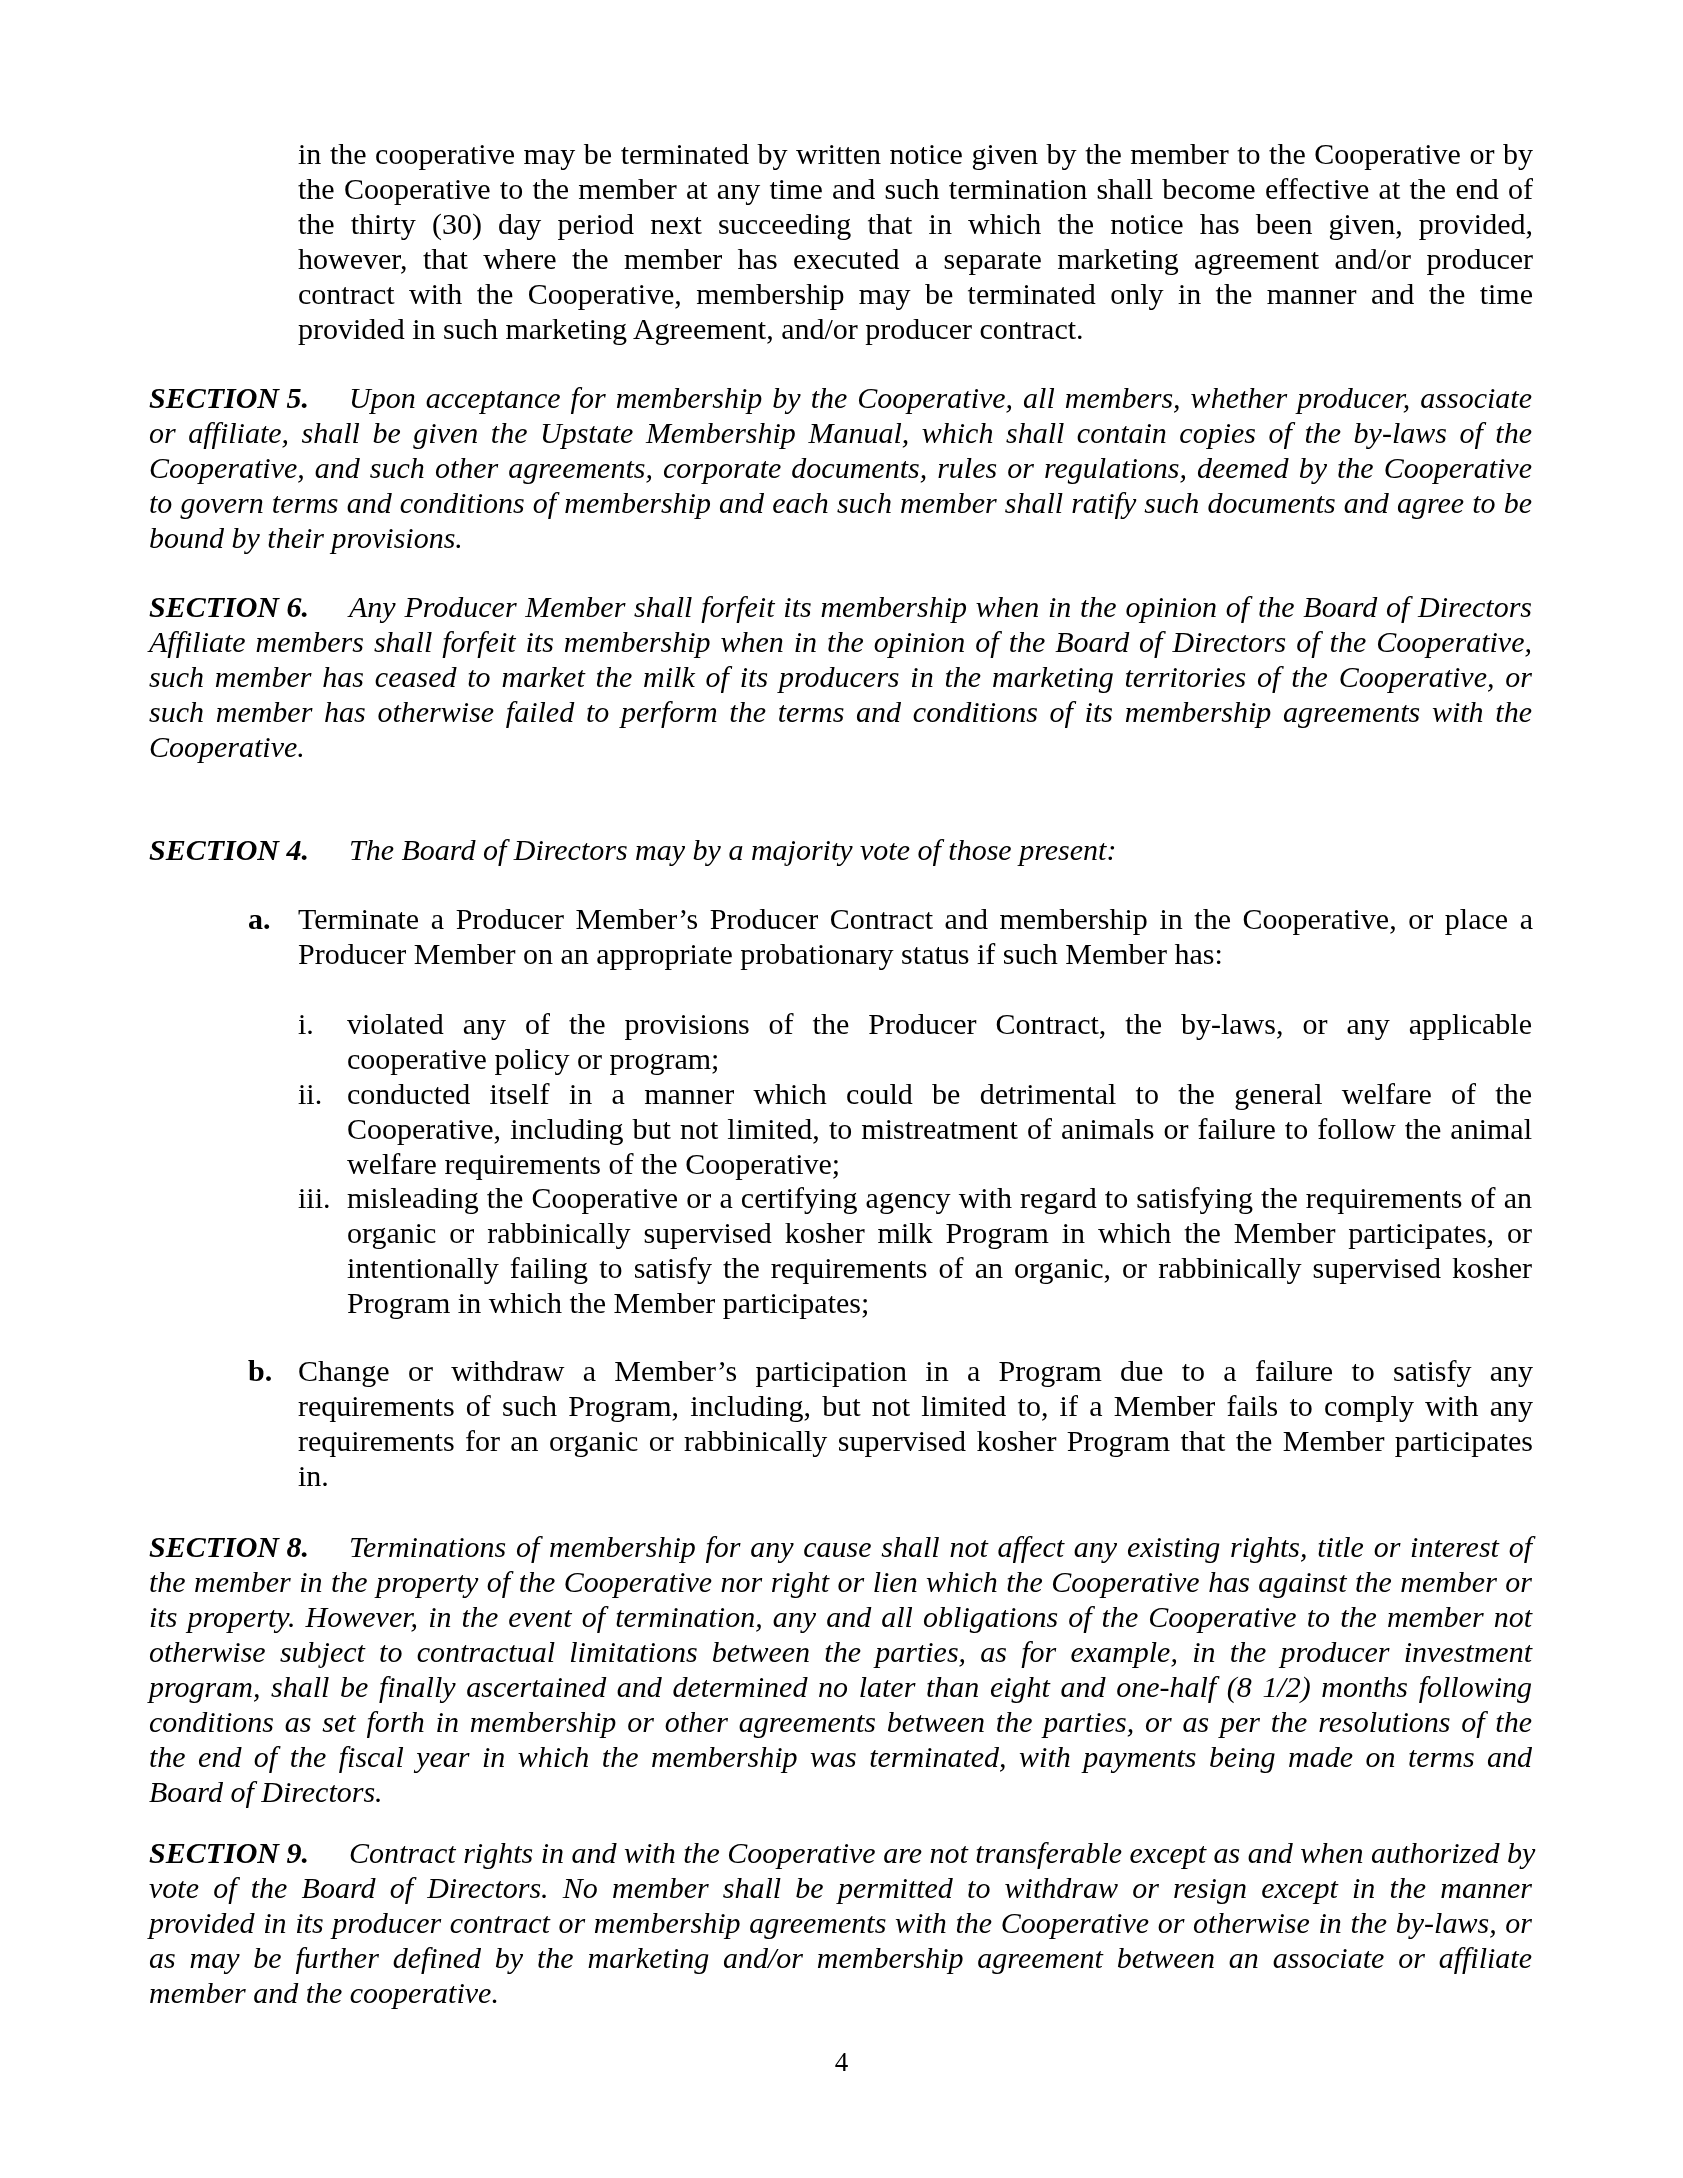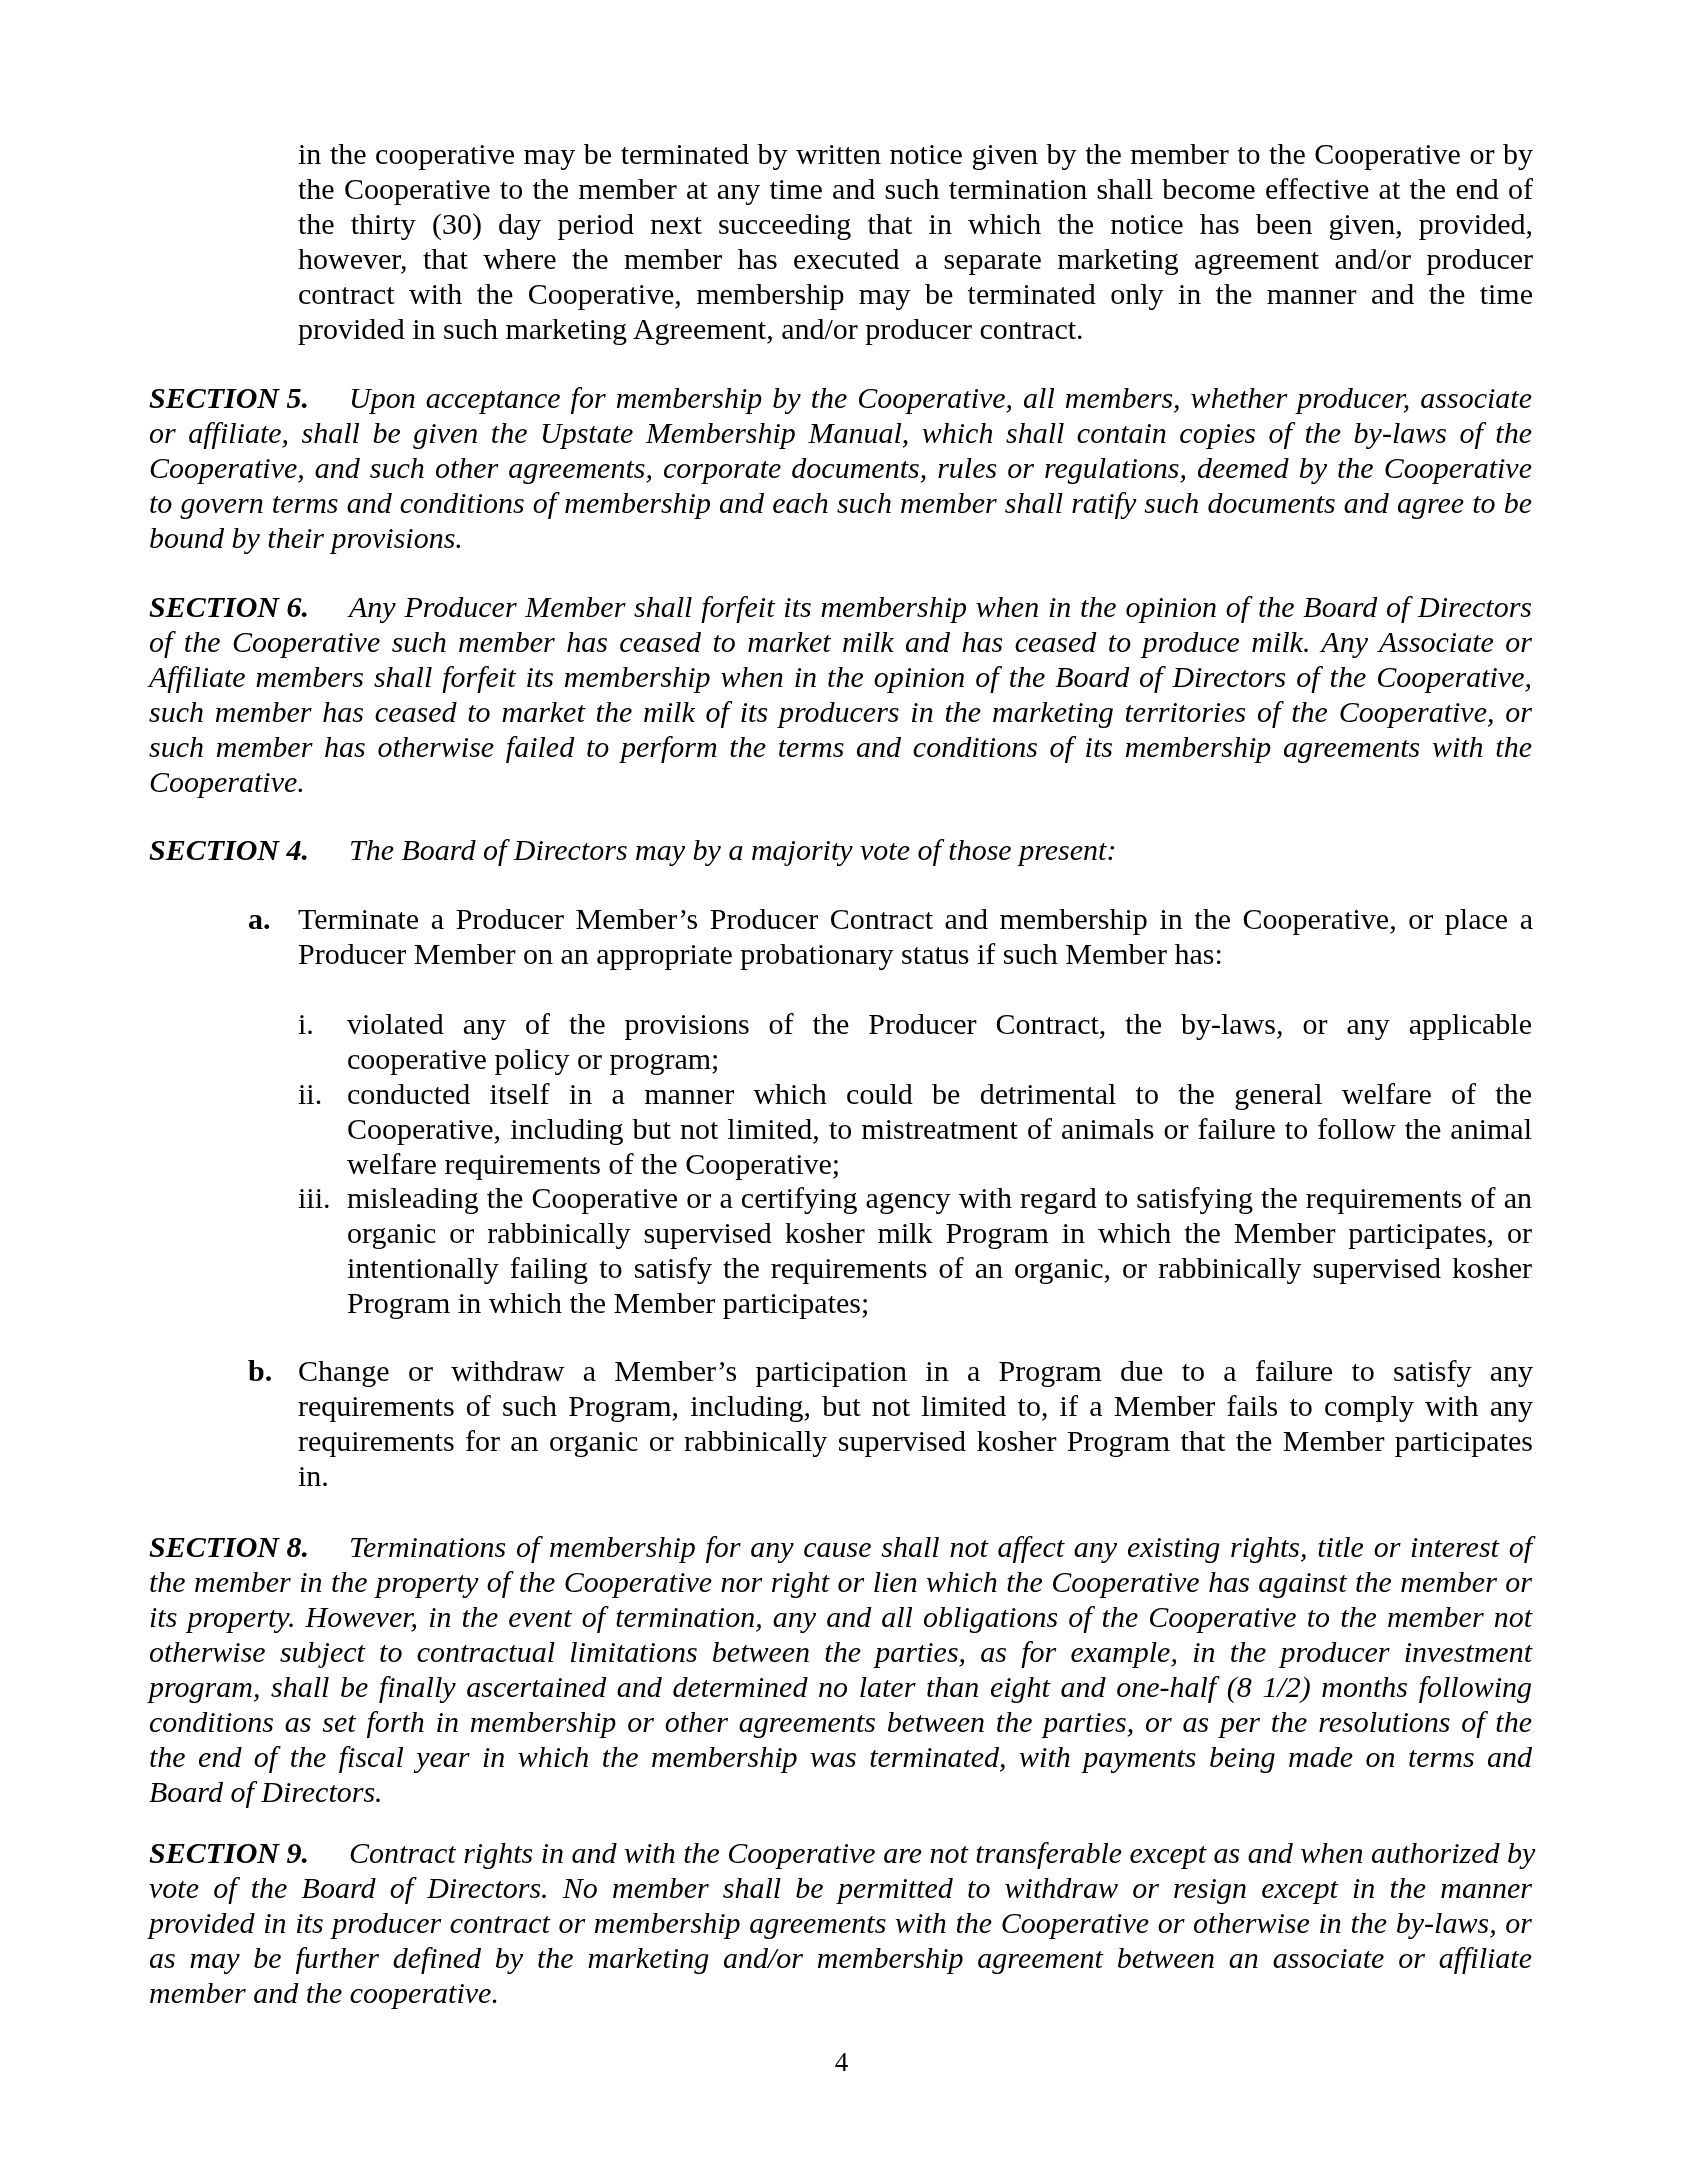--- a/index.html
+++ b/index.html
@@ -110,21 +110,20 @@
     <span class="line">Cooperative, and such other agreements, corporate documents, rules or regulations,  deemed by the Cooperative</span>
     <span class="line">to govern terms and conditions of membership and each such member shall ratify such documents and agree to be</span>
     <span class="line last">bound by their provisions.</span>
   </div>
 
   <div class="block para-body" style="top:589px;">
     <div class="sec-label-line">
       <span class="sec-label">SECTION 6.</span>
       <span class="sec-rest">Any Producer Member shall forfeit its membership when in the opinion of the Board of Directors</span>
     </div>
-    <span class="line">of the Cooperative such member has ceased to market milk and has ceased to produce milk. Any Associate or</span>
     <span class="line">Affiliate members shall forfeit its membership when in the opinion of the Board of Directors of the Cooperative,</span>
     <span class="line">such member has ceased to market the milk of its producers in the marketing territories of the Cooperative, or</span>
     <span class="line">such member has otherwise failed to perform the terms and conditions of its membership agreements with the</span>
     <span class="line last">Cooperative.</span>
   </div>
 
   <div class="block para-body" style="top:832px;">
     <div class="sec-label-line">
       <span class="sec-label">SECTION 4.</span>
       <span class="sec-rest last">The Board of Directors may by a majority vote of those present:</span>

